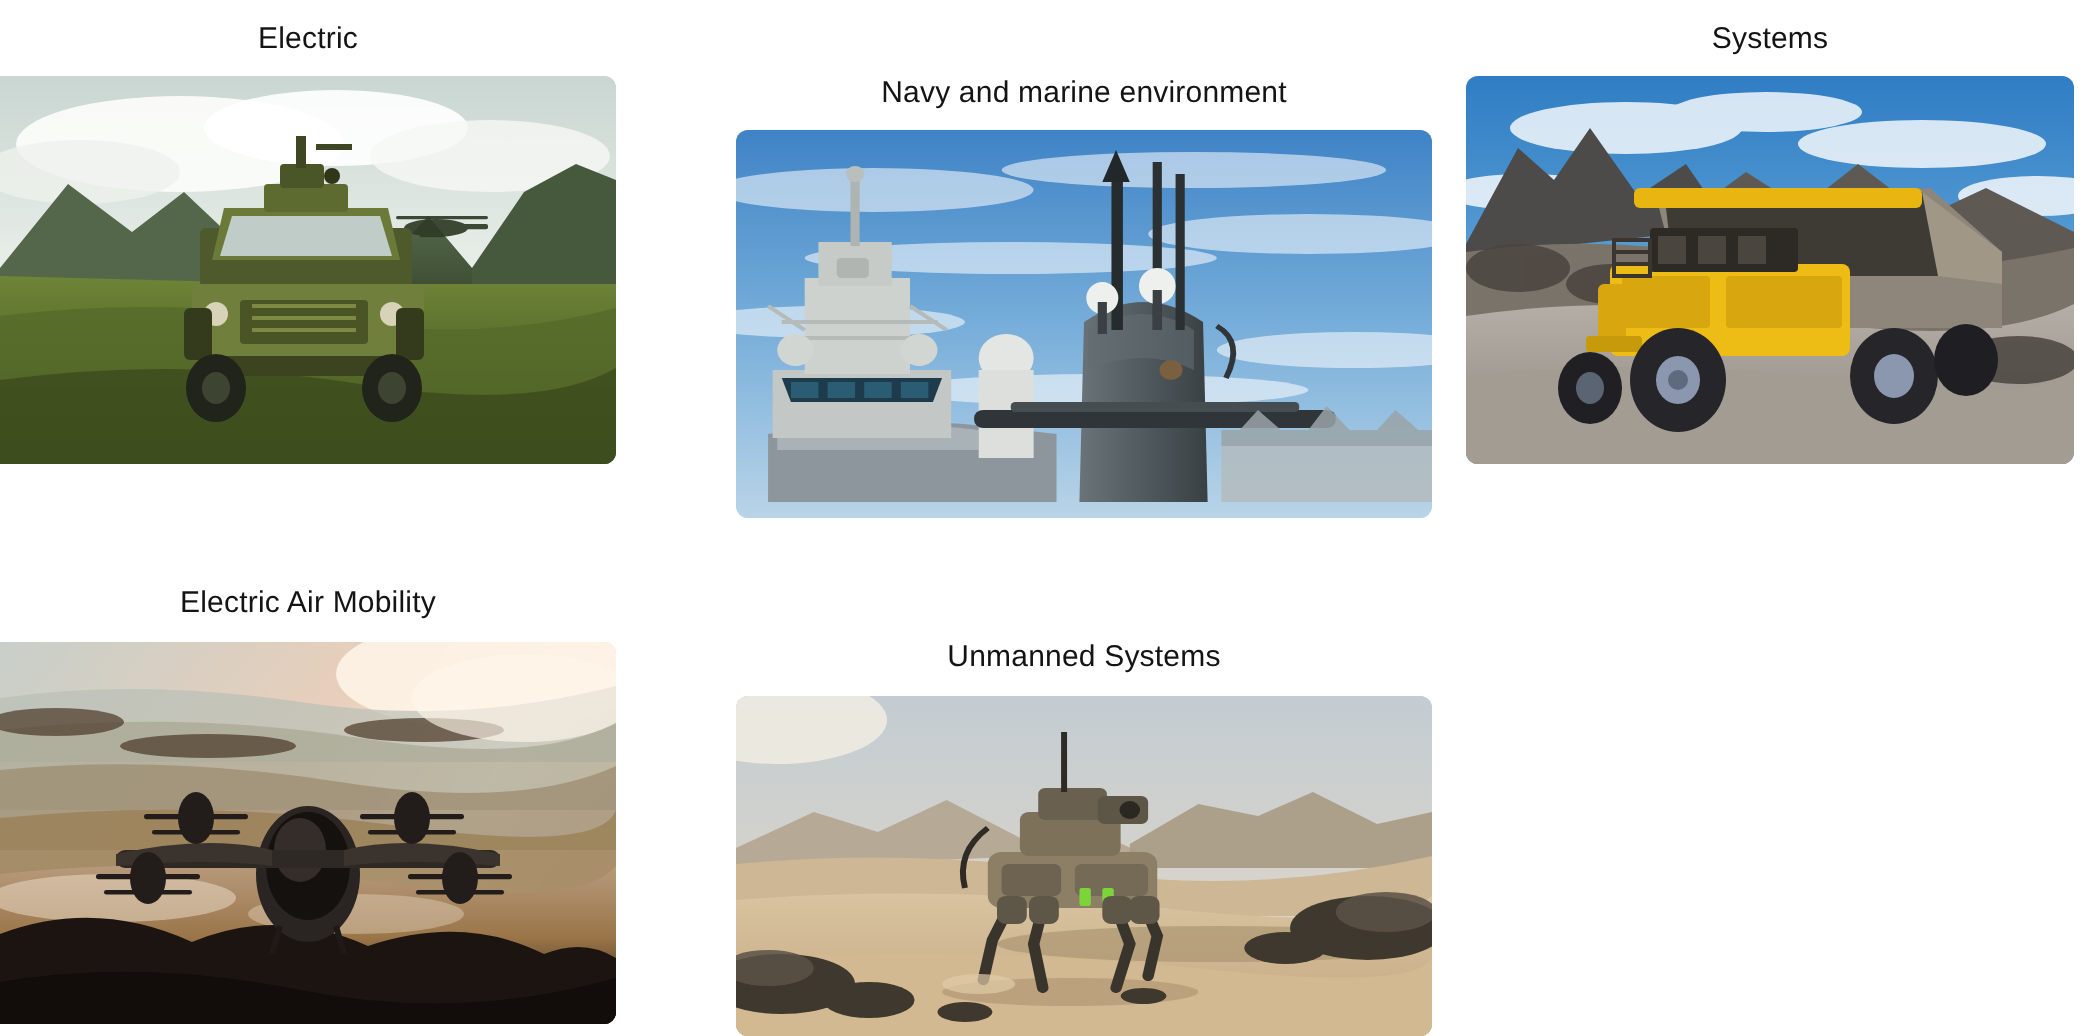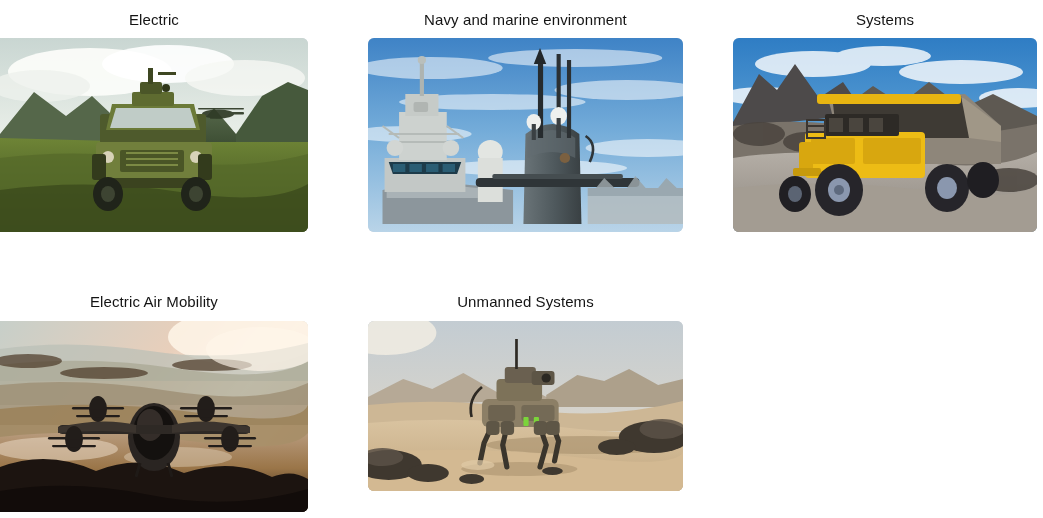--- a/index.html
+++ b/index.html
@@ -42,21 +42,21 @@
     position: relative;
     border-radius: 6px;
     overflow: hidden;
     background: #cfd4d8;
   }
 
   .card-media svg { display: block; width: 100%; height: 100%; }
 
   
   .col-1 { left: 0px;   width: 308px; }
-  .col-2 { left: 368px; width: 315px; }
+  .col-2 { left: 368px; width: 348px; margin-top: 27px; }
   .col-3 { left: 733px; width: 304px; }
 
   .row-1 { top: 11px; }
   .row-2 { top: 293px; }
 
   .row-1 .card-media { height: 194px; margin-top: 9px; }
   .row-2 .card-media { margin-top: 10px; }
 
   .card-4 .card-media { height: 191px; }
   .card-5 .card-media { height: 170px; }

